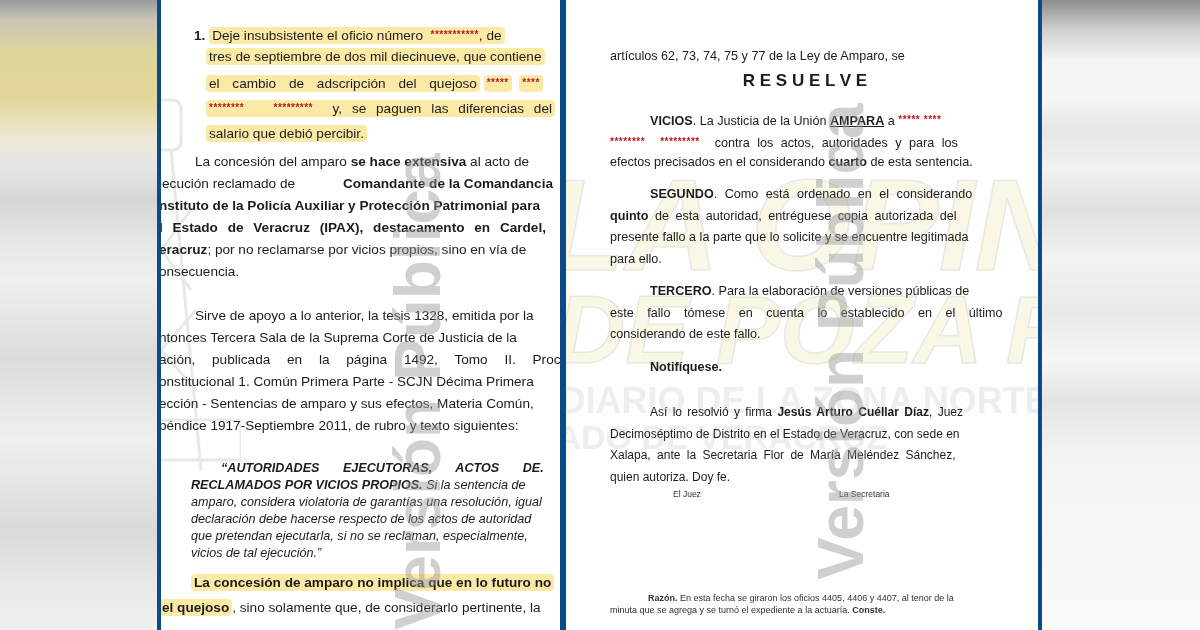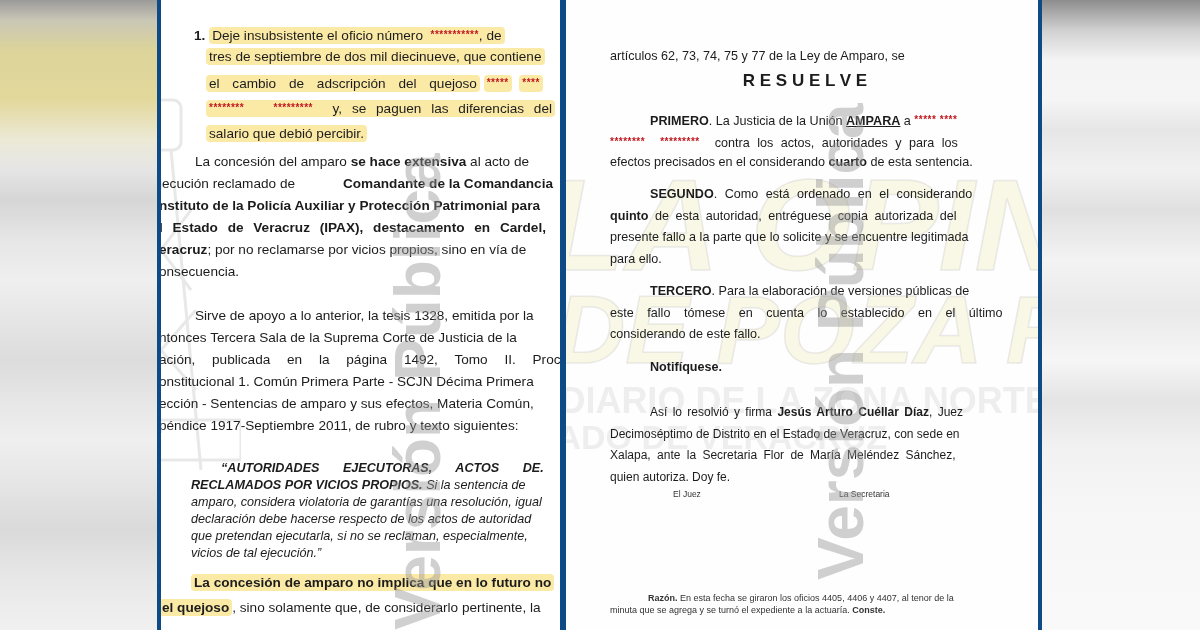--- a/index.html
+++ b/index.html
@@ -130,21 +130,21 @@
 <div class="panel panel-right">
   <div class="bg-logo" style="left:-20px;top:150px;font-size:130px;">LA OPINIÓN</div>
   <div class="bg-logo" style="left:-10px;top:275px;font-size:96px;">DE POZA RICA</div>
   <div class="bg-logo-sub" style="left:-200px;top:380px;font-size:36px;">EL MEJOR DIARIO DE LA ZONA NORTE</div>
   <div class="bg-logo-sub" style="left:-150px;top:418px;font-size:34px;">DEL ESTADO DE VERACRUZ</div>
 
   <div class="doc-text" style="left:44px;top:45px;font-size:12.6px;">artículos 62, 73, 74, 75 y 77 de la Ley de Amparo, se</div>
   <div class="doc-text" style="left:0;top:70px;width:478px;text-align:center;font-size:17px;"><b>R E S U E L V E</b></div>
 
   <div class="doc-text" style="left:44px;top:109px;width:366px;font-size:12.6px;line-height:21.5px;">
-    <span class="line" style="height:21.5px;padding-left:40px;"><b>PRIMERO</b><span>. La Justicia de la Unión</span> <b style="text-decoration:underline;">AMPARA</b> <span>a</span> <span class="red">*****</span> <span class="red">****</span></span>
+    <span class="line" style="height:21.5px;padding-left:40px;"><b>VICIOS</b><span>. La Justicia de la Unión</span> <b style="text-decoration:underline;">AMPARA</b> <span>a</span> <span class="red">*****</span> <span class="red">****</span></span>
     <span class="line" style="height:21.5px;word-spacing:4px;"><span class="red">********</span>&nbsp;&nbsp;<span class="red">*********</span>&nbsp; <span>contra los actos, autoridades  y para los</span></span>
     <span class="line" style="height:21.5px;"><span>efectos precisados en el considerando</span> <b>cuarto</b> <span>de esta sentencia.</span></span>
   </div>
 
   <div class="doc-text" style="left:44px;top:184px;width:366px;font-size:12.6px;line-height:21.5px;">
     <span class="line" style="height:21.5px;padding-left:40px;word-spacing:4px;"><b>SEGUNDO</b><span>. Como está ordenado en el considerando</span></span>
     <span class="line" style="height:21.5px;word-spacing:3px;"><b>quinto</b> <span>de esta autoridad, entréguese copia autorizada del</span></span>
     <span class="line" style="height:21.5px;">presente fallo a la parte que lo solicite y se encuentre legitimada</span>
     <span class="line" style="height:21.5px;">para ello.</span>
   </div>

